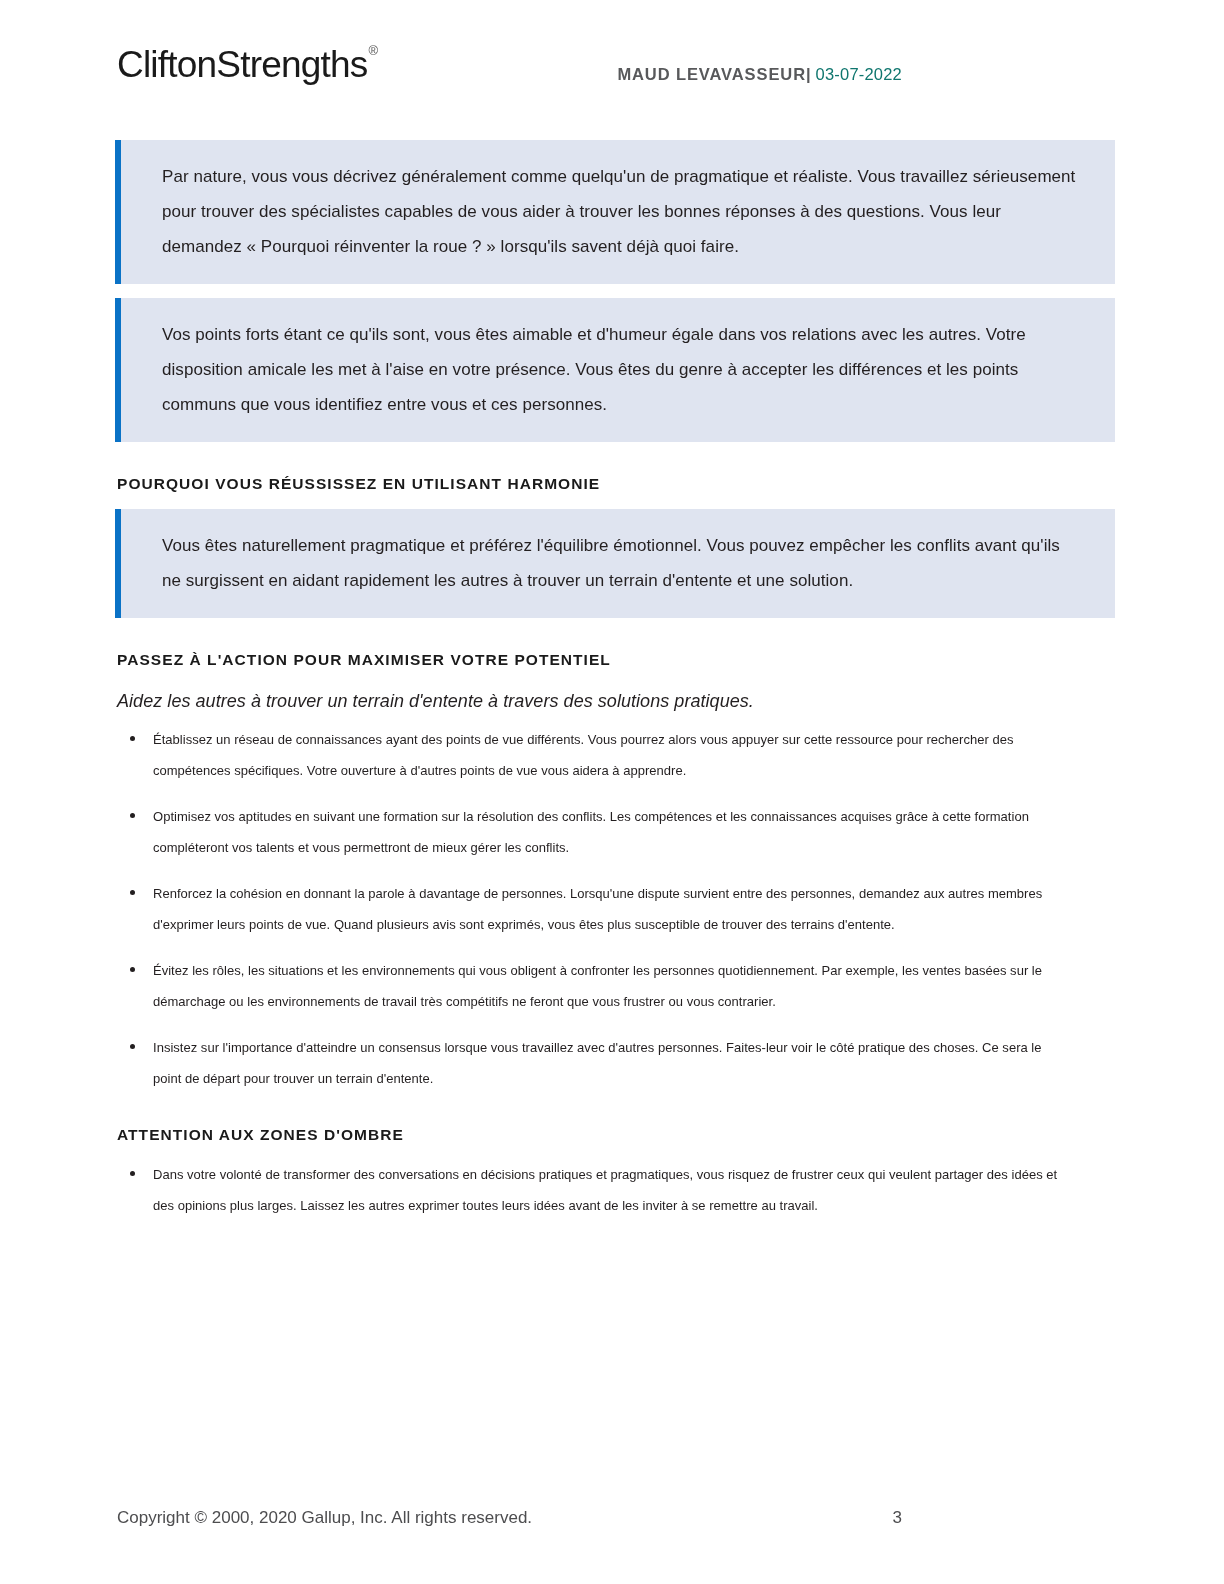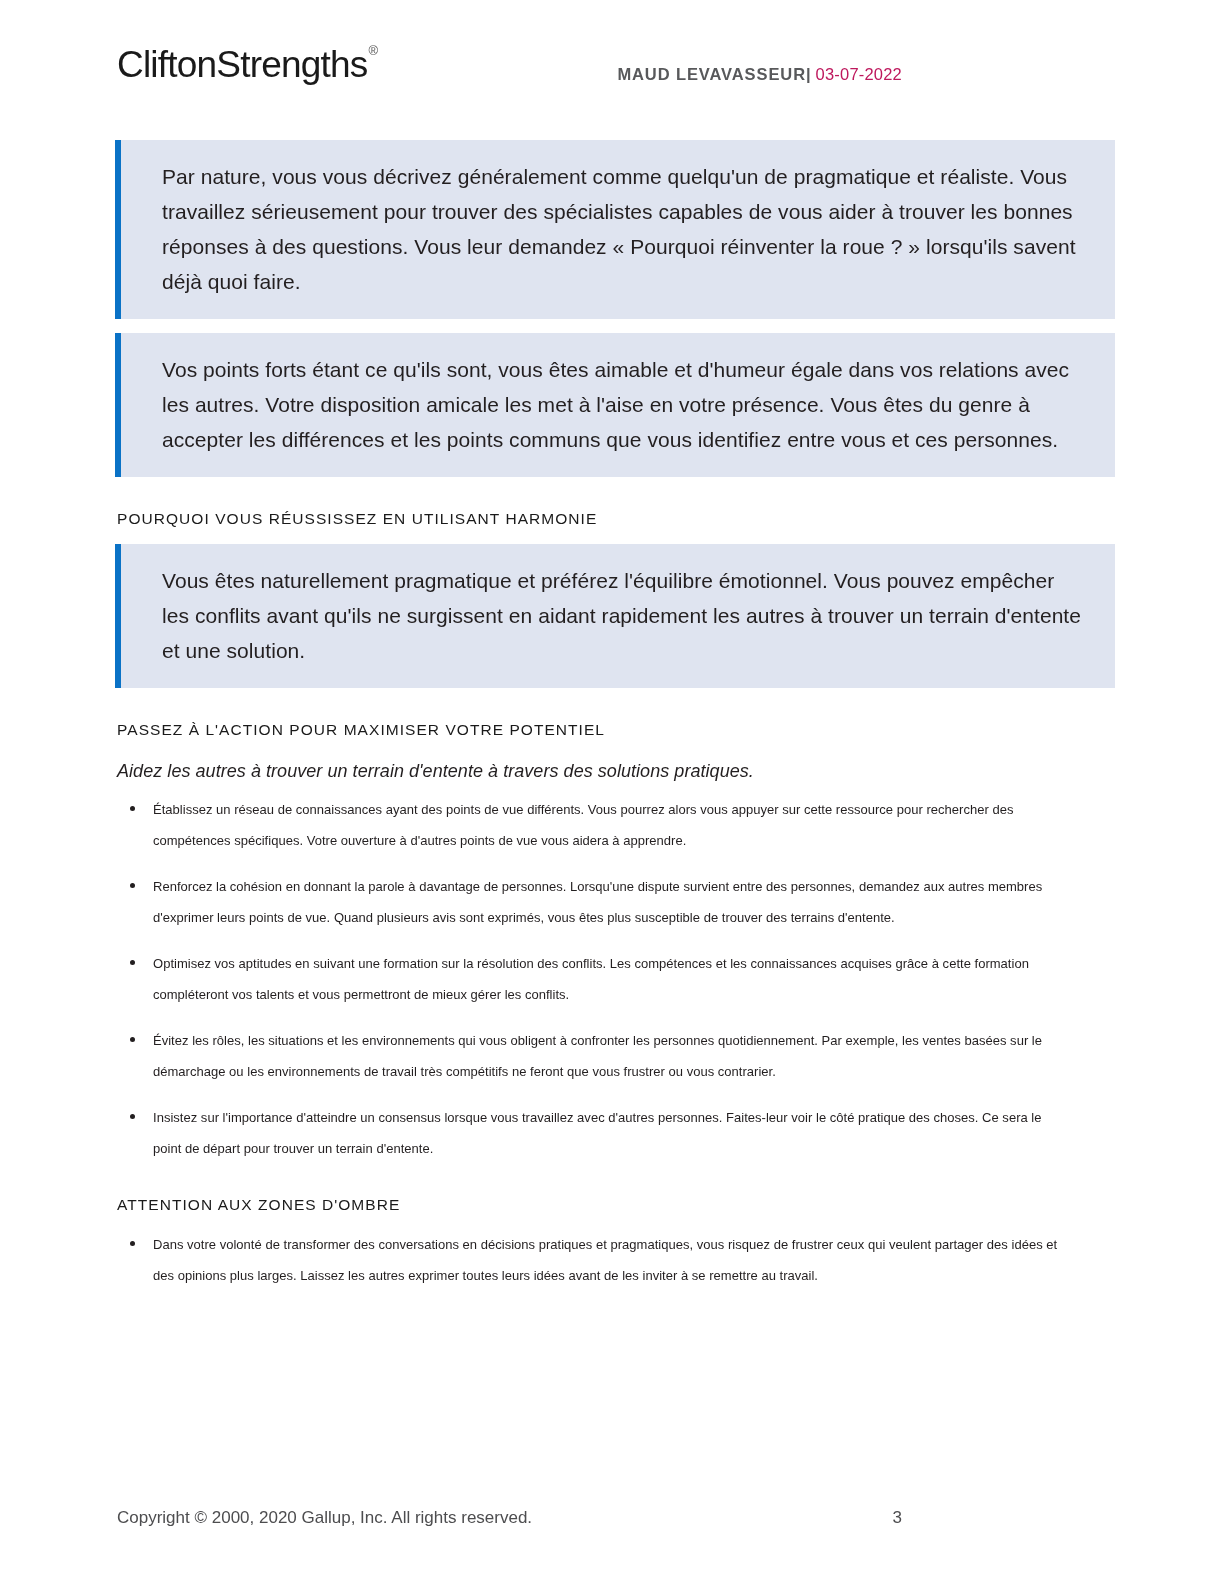--- a/index.html
+++ b/index.html
@@ -65,21 +65,21 @@
   .header-meta .name {
     font-weight: 700;
     color: #58595b;
     letter-spacing: 0.9px;
   }
   .header-meta .sep {
     font-weight: 700;
     color: #58595b;
   }
   .header-meta .date {
-    color: #be185d;
+    color: #0f766e;
     letter-spacing: 0.2px;
   }
 
   
   .content {
     position: absolute;
     top: 140px;
     left: 115px;
     width: 1000px;
   }
@@ -87,31 +87,31 @@
   
   .callout {
     background: #dfe4f0;
     border-left: 6px solid #0a72c6;
     box-sizing: border-box;
     padding: 19px 34px 20px 41px;
     margin-bottom: 14px;
   }
   .callout p {
     margin: 0;
-    font-size: 21px;
+    font-size: 17px;
     line-height: 35px;
     color: #231f20;
     font-weight: 400;
     letter-spacing: 0.05px;
   }
 
   
   .section-heading {
     font-size: 15.5px;
-    font-weight: 400;
+    font-weight: 700;
     letter-spacing: 1.05px;
     color: #1a1a1a;
     margin: 33px 0 16px 2px;
     text-transform: uppercase;
   }
   .section-heading.tight-top { margin-top: 32px; }
 
   .lead-italic {
     font-size: 18px;
     font-style: italic;
@@ -190,22 +190,22 @@
     <div class="callout">
       <p>Vous êtes naturellement pragmatique et préférez l'équilibre émotionnel. Vous pouvez empêcher les conflits avant qu'ils ne surgissent en aidant rapidement les autres à trouver un terrain d'entente et une solution.</p>
     </div>
 
     <div class="section-heading">PASSEZ À L'ACTION POUR MAXIMISER VOTRE POTENTIEL</div>
 
     <div class="lead-italic">Aidez les autres à trouver un terrain d'entente à travers des solutions pratiques.</div>
 
     <ul class="bullets">
       <li><span class="dot"></span><span>Établissez un réseau de connaissances ayant des points de vue différents. Vous pourrez alors vous appuyer sur cette ressource pour rechercher des compétences spécifiques. Votre ouverture à d'autres points de vue vous aidera à apprendre.</span></li>
+      <li><span class="dot"></span><span>Optimisez vos aptitudes en suivant une formation sur la résolution des conflits. Les compétences et les connaissances acquises grâce à cette formation compléteront vos talents et vous permettront de mieux gérer les conflits.</span></li>
       <li><span class="dot"></span><span>Renforcez la cohésion en donnant la parole à davantage de personnes. Lorsqu'une dispute survient entre des personnes, demandez aux autres membres d'exprimer leurs points de vue. Quand plusieurs avis sont exprimés, vous êtes plus susceptible de trouver des terrains d'entente.</span></li>
-      <li><span class="dot"></span><span>Optimisez vos aptitudes en suivant une formation sur la résolution des conflits. Les compétences et les connaissances acquises grâce à cette formation compléteront vos talents et vous permettront de mieux gérer les conflits.</span></li>
       <li><span class="dot"></span><span>Évitez les rôles, les situations et les environnements qui vous obligent à confronter les personnes quotidiennement. Par exemple, les ventes basées sur le démarchage ou les environnements de travail très compétitifs ne feront que vous frustrer ou vous contrarier.</span></li>
       <li><span class="dot"></span><span>Insistez sur l'importance d'atteindre un consensus lorsque vous travaillez avec d'autres personnes. Faites-leur voir le côté pratique des choses. Ce sera le point de départ pour trouver un terrain d'entente.</span></li>
     </ul>
 
     <div class="section-heading tight-top">ATTENTION AUX ZONES D'OMBRE</div>
 
     <ul class="bullets">
       <li><span class="dot"></span><span>Dans votre volonté de transformer des conversations en décisions pratiques et pragmatiques, vous risquez de frustrer ceux qui veulent partager des idées et des opinions plus larges. Laissez les autres exprimer toutes leurs idées avant de les inviter à se remettre au travail.</span></li>
     </ul>
 

